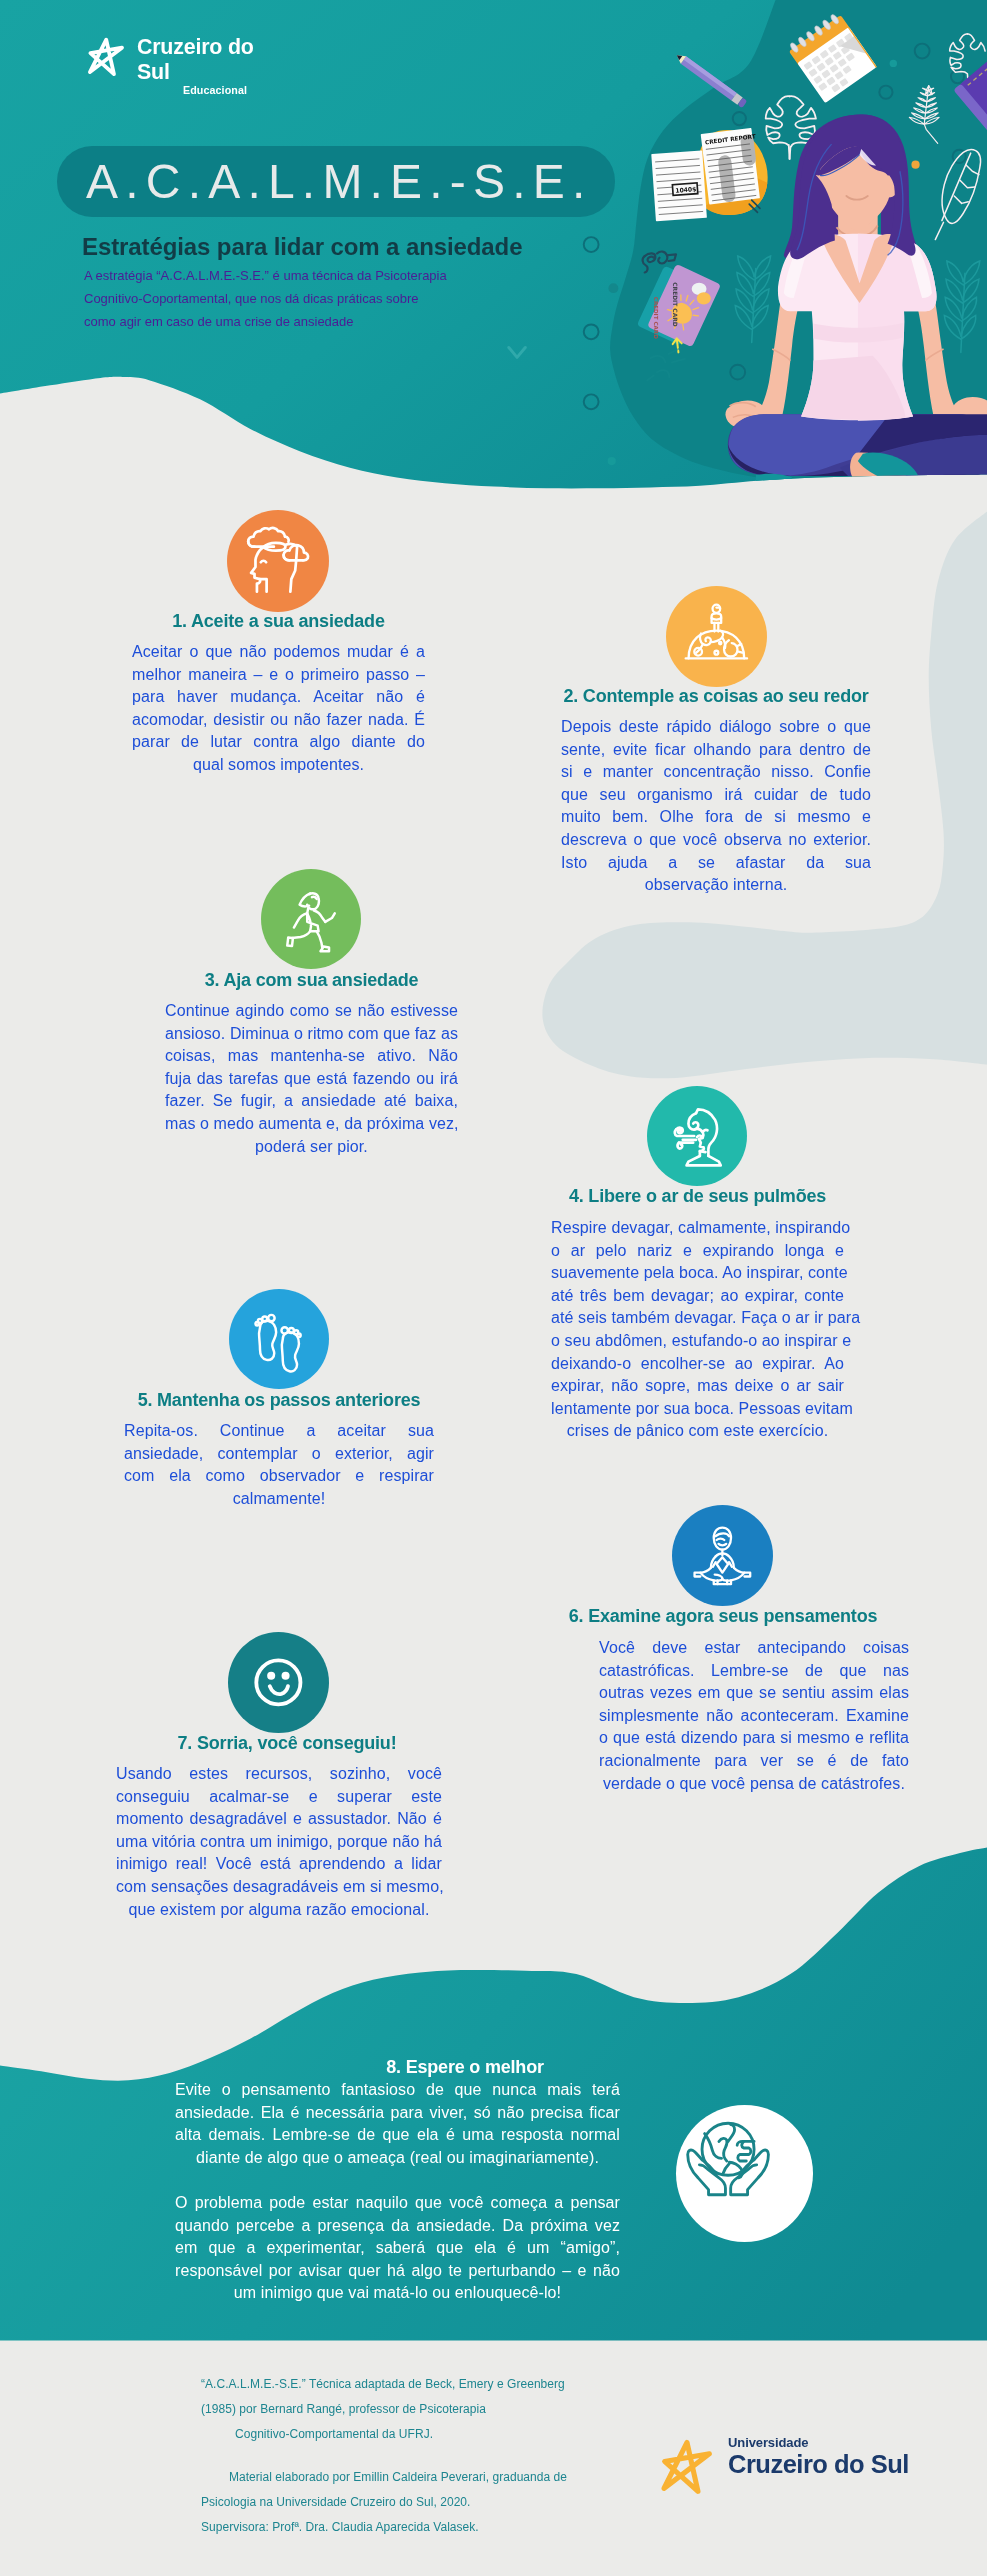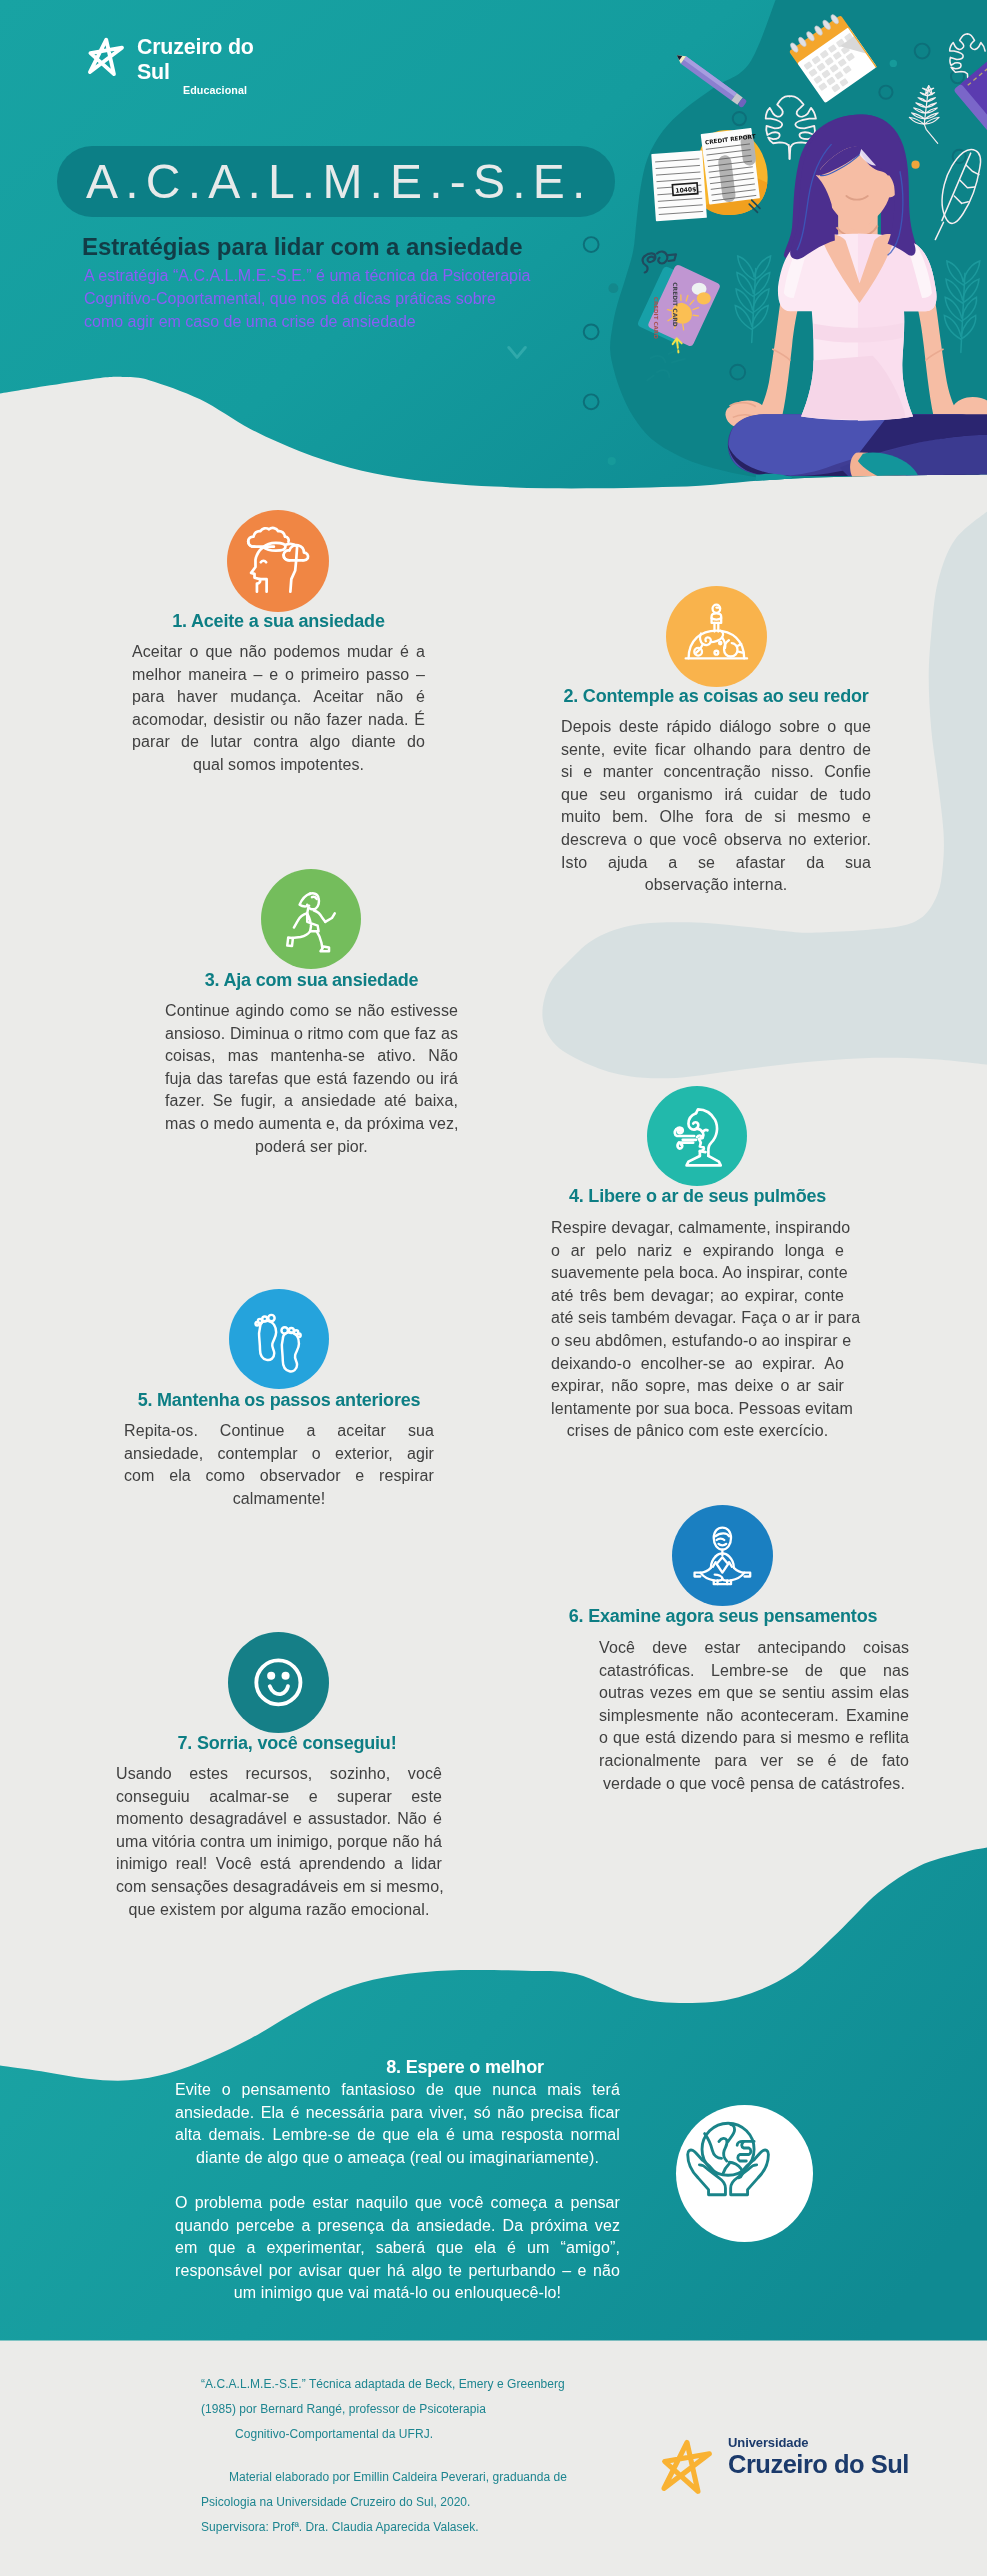--- a/index.html
+++ b/index.html
@@ -24,31 +24,31 @@
 
   .pill { position:absolute; left:57px; top:134px; width:558px; height:71px;
           background:#0c7f86; border-radius:35px;margin-top:12px; }
   .pill-text { position:absolute; left:0; top:0; width:558px; height:71px; padding-left:6.6px;
           display:flex; align-items:center; justify-content:center;
           color:#e7eaea; font-size:48px; letter-spacing:7.2px; font-weight:400;
           font-family:"Liberation Sans", sans-serif; }
 
   .hero-sub { position:absolute; left:82px; top:233px; color:#123c46;
           font-size:24px; font-weight:bold; letter-spacing:-0.1px; white-space:nowrap; }
-  .hero-desc{ position:absolute; left:84px; top:264px; width:527px; color:#8b5cf6;
-          font-size:16px; line-height:23px; letter-spacing:0px; }
+  .hero-desc{ position:absolute; left:84px; top:264px; width:527px; color:#4c1d95;
+          font-size:13px; line-height:23px; letter-spacing:0px; }
 
   
   .step { position:absolute; }
   .blob-mid { position:absolute; left:0; top:0; }
   .icon-circle { position:absolute; border-radius:50%; }
   .icon-circle svg { position:absolute; left:12%; top:12%; width:76%; height:76%; }
   .step-title { position:absolute; text-align:center; font-weight:bold;
                 color:#0d7e84; font-size:18px; letter-spacing:-0.2px; white-space:nowrap; }
-  .step-body  { position:absolute; color:#404040; font-size:16px; line-height:22.6px; letter-spacing:0.1px; }
+  .step-body  { position:absolute; color:#1d4ed8; font-size:16px; line-height:22.6px; letter-spacing:0.1px; }
   .pline { display:block; white-space:nowrap; }
   .tline { display:block; text-align:justify; text-align-last:justify; white-space:nowrap; }
   .tline.tlast { text-align:center; text-align-last:center; }
 
   .step8-title { color:#ffffff; }
   .step8-body  { color:#ffffff; }
 
   .band8 { position:absolute; left:0; top:1811px; width:988px; height:560px; }
   .band8 svg { position:absolute; left:0; top:0; }
   .step8 { position:absolute; left:0; top:-1811px; width:988px; }

